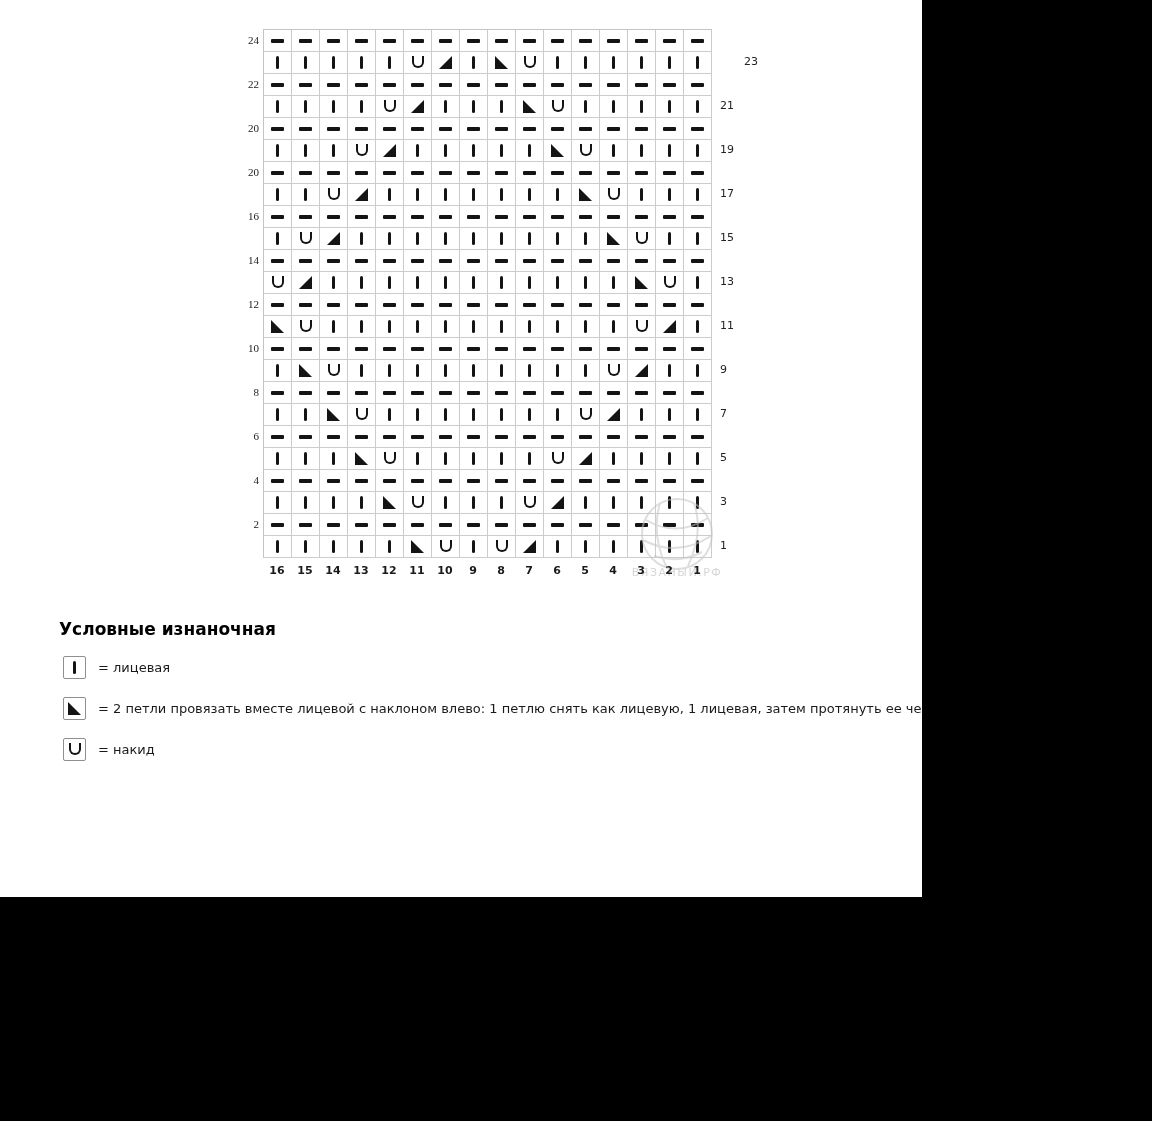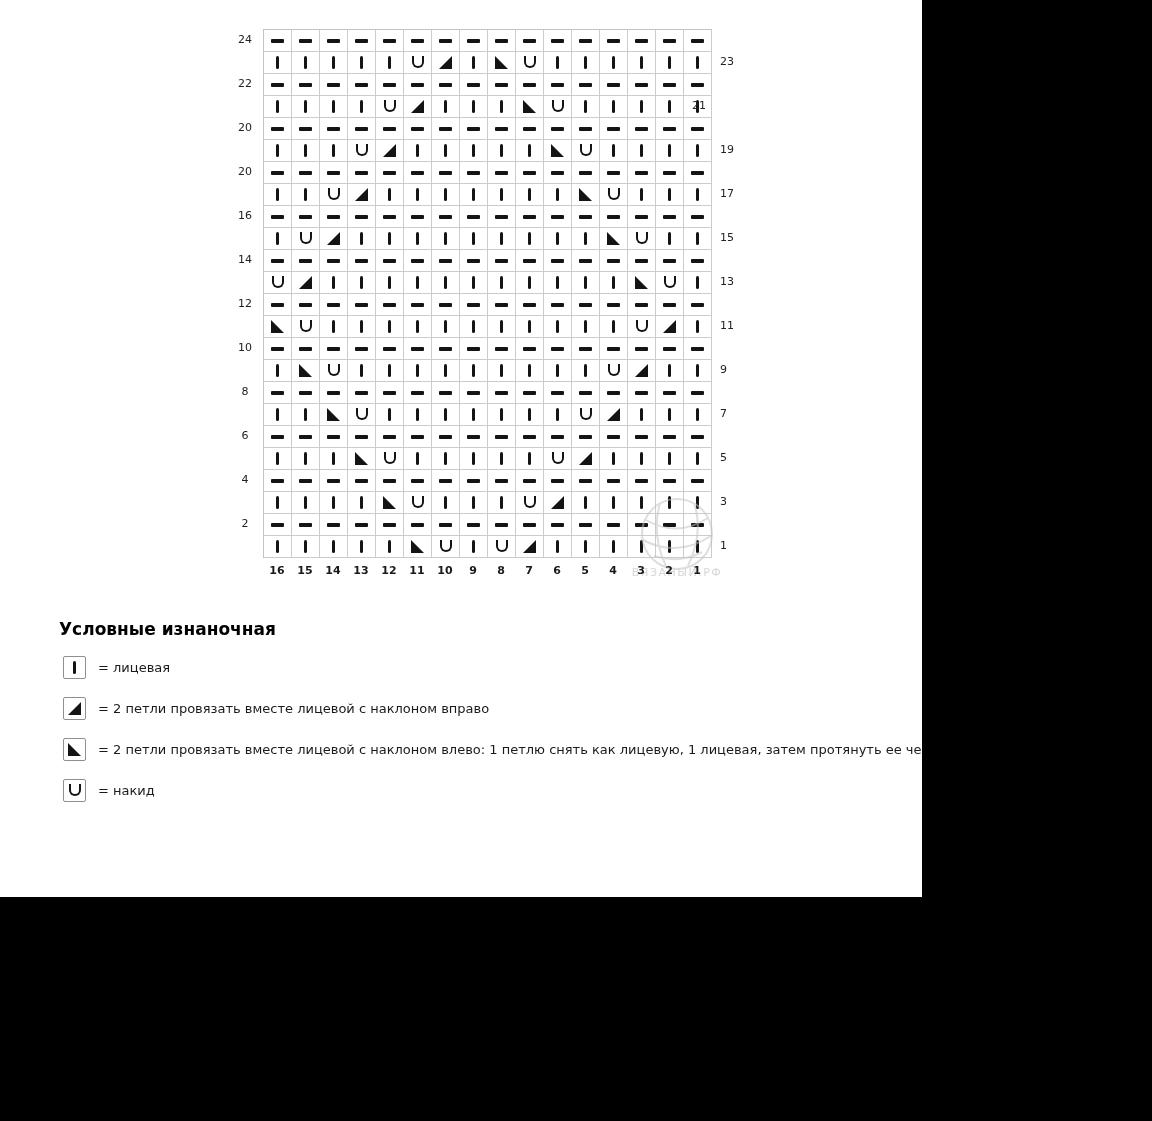--- a/index.html
+++ b/index.html
@@ -19,21 +19,21 @@
           display:flex; align-items:center; justify-content:center; }
 
   .sym-k  { width:3px;  height:13px; background:#141414; border-radius:1.5px; }
   .sym-p  { width:13px; height:4px;  background:#141414; border-radius:1px; }
   .sym-rd { width:0; height:0; border-bottom:13px solid #141414; border-left:13px solid transparent; }
   .sym-ld { width:0; height:0; border-bottom:13px solid #141414; border-right:13px solid transparent; }
   .sym-yo { width:12px; height:12px; border:2px solid #141414; border-top:none;
             border-radius:0 0 6px 6px; margin-top:-2px; }
 
   .rowlab { position:absolute; width:28px; font-size:11px; color:#222; line-height:14px; }
-  .rowlab.left  { text-align:center; }
+  .rowlab.left  { text-align:right;font-family:Liberation Serif, serif; }
   .rowlab.right { text-align:left; }
   .collab { position:absolute; width:28px; font-size:11px; font-weight:bold; color:#1a1a1a; text-align:center; }
 
   .watermark { position:absolute; left:622px; top:492px; opacity:0.55; pointer-events:none; }
 
   
   .legend-title { position:absolute; left:59px; top:619px; font-size:17px; font-weight:bold; color:#000; }
   #legend-items { position:absolute; left:63px; top:656px; }
   .legend-item { display:flex; align-items:center; height:23px; margin-bottom:18px; }
   .legend-box { width:23px; height:23px; border:1px solid #8f8f8f; border-radius:2px; background:#fff;
@@ -1206,23 +1206,23 @@
         <circle cx="55" cy="42" r="35"></circle>
         <path d="M24 28 Q55 46 86 26"></path>
         <path d="M21 48 Q55 66 89 44"></path>
         <path d="M32 64 Q58 72 80 60"></path>
         <path d="M38 11 Q29 42 44 74"></path>
         <path d="M72 11 Q82 40 66 74"></path>
       </g>
       <text x="55" y="84" text-anchor="middle" font-size="11" letter-spacing="1.5" fill="#b5b5b5">ВЯЗАНЫЙ.РФ</text>
     </svg>
   <div class="rowlab left" style="left: 231px; top: 33px;">24</div>
-      <div class="rowlab right" style="left: 720px; top: 55px;">23</div>
+      <div class="rowlab right" style="left: 744px; top: 55px;">23</div>
       <div class="rowlab left" style="left: 231px; top: 77px;">22</div>
-      <div class="rowlab right" style="left: 692px; top: 99px;">21</div>
+      <div class="rowlab right" style="left: 720px; top: 99px;">21</div>
       <div class="rowlab left" style="left: 231px; top: 121px;">20</div>
       <div class="rowlab right" style="left: 720px; top: 143px;">19</div>
       <div class="rowlab left" style="left: 231px; top: 165px;">20</div>
       <div class="rowlab right" style="left: 720px; top: 187px;">17</div>
       <div class="rowlab left" style="left: 231px; top: 209px;">16</div>
       <div class="rowlab right" style="left: 720px; top: 231px;">15</div>
       <div class="rowlab left" style="left: 231px; top: 253px;">14</div>
       <div class="rowlab right" style="left: 720px; top: 275px;">13</div>
       <div class="rowlab left" style="left: 231px; top: 297px;">12</div>
       <div class="rowlab right" style="left: 720px; top: 319px;">11</div>
@@ -1257,26 +1257,20 @@
   <div class="legend-title">Условные изнаночная</div>
   <div id="legend-items">
       <div class="legend-item">
         <div class="legend-box">
           <div class="sym-k"></div>
         </div>
         <div class="legend-text">= лицевая</div>
       </div>
       <div class="legend-item">
         <div class="legend-box">
-          <div class="sym-rd"></div>
-        </div>
-        <div class="legend-text">= 2 петли провязать вместе лицевой с наклоном вправо</div>
-      </div>
-      <div class="legend-item">
-        <div class="legend-box">
           <div class="sym-ld"></div>
         </div>
         <div class="legend-text">= 2 петли провязать вместе лицевой с наклоном влево: 1 петлю снять как лицевую, 1 лицевая, затем протянуть ее через снятую петлю</div>
       </div>
       <div class="legend-item">
         <div class="legend-box">
           <div class="sym-yo"></div>
         </div>
         <div class="legend-text">= накид</div>
       </div>

